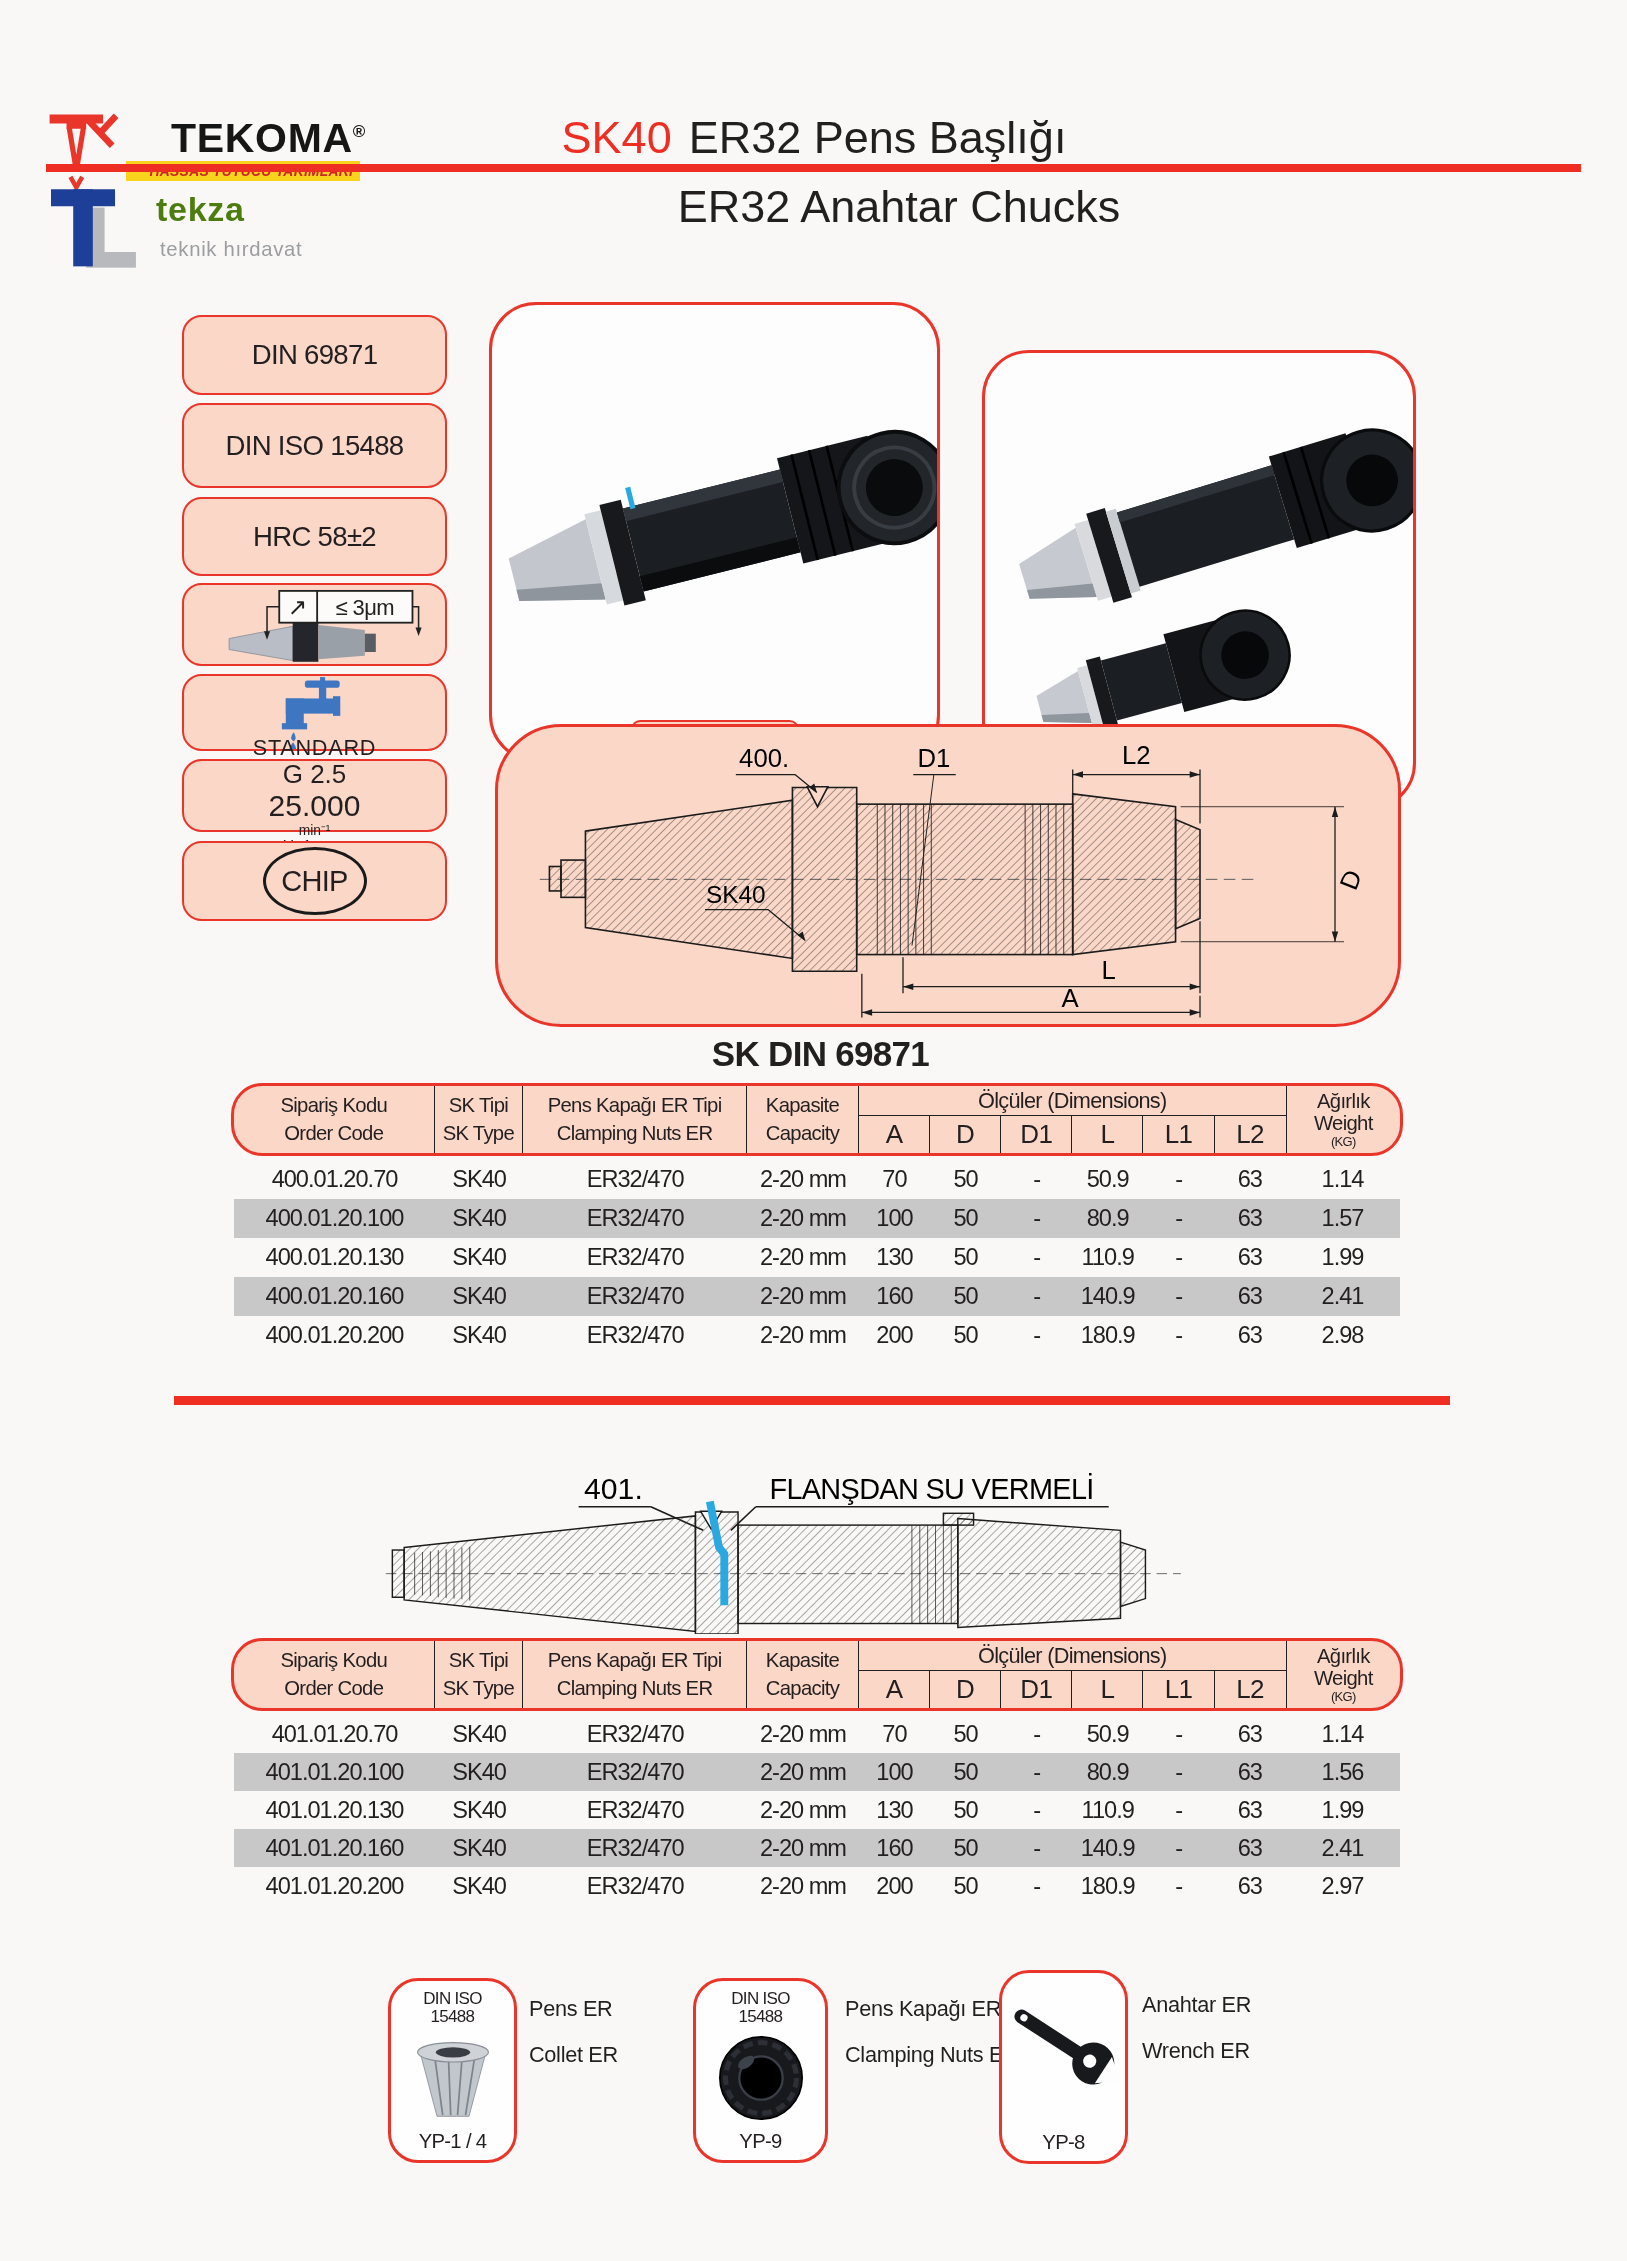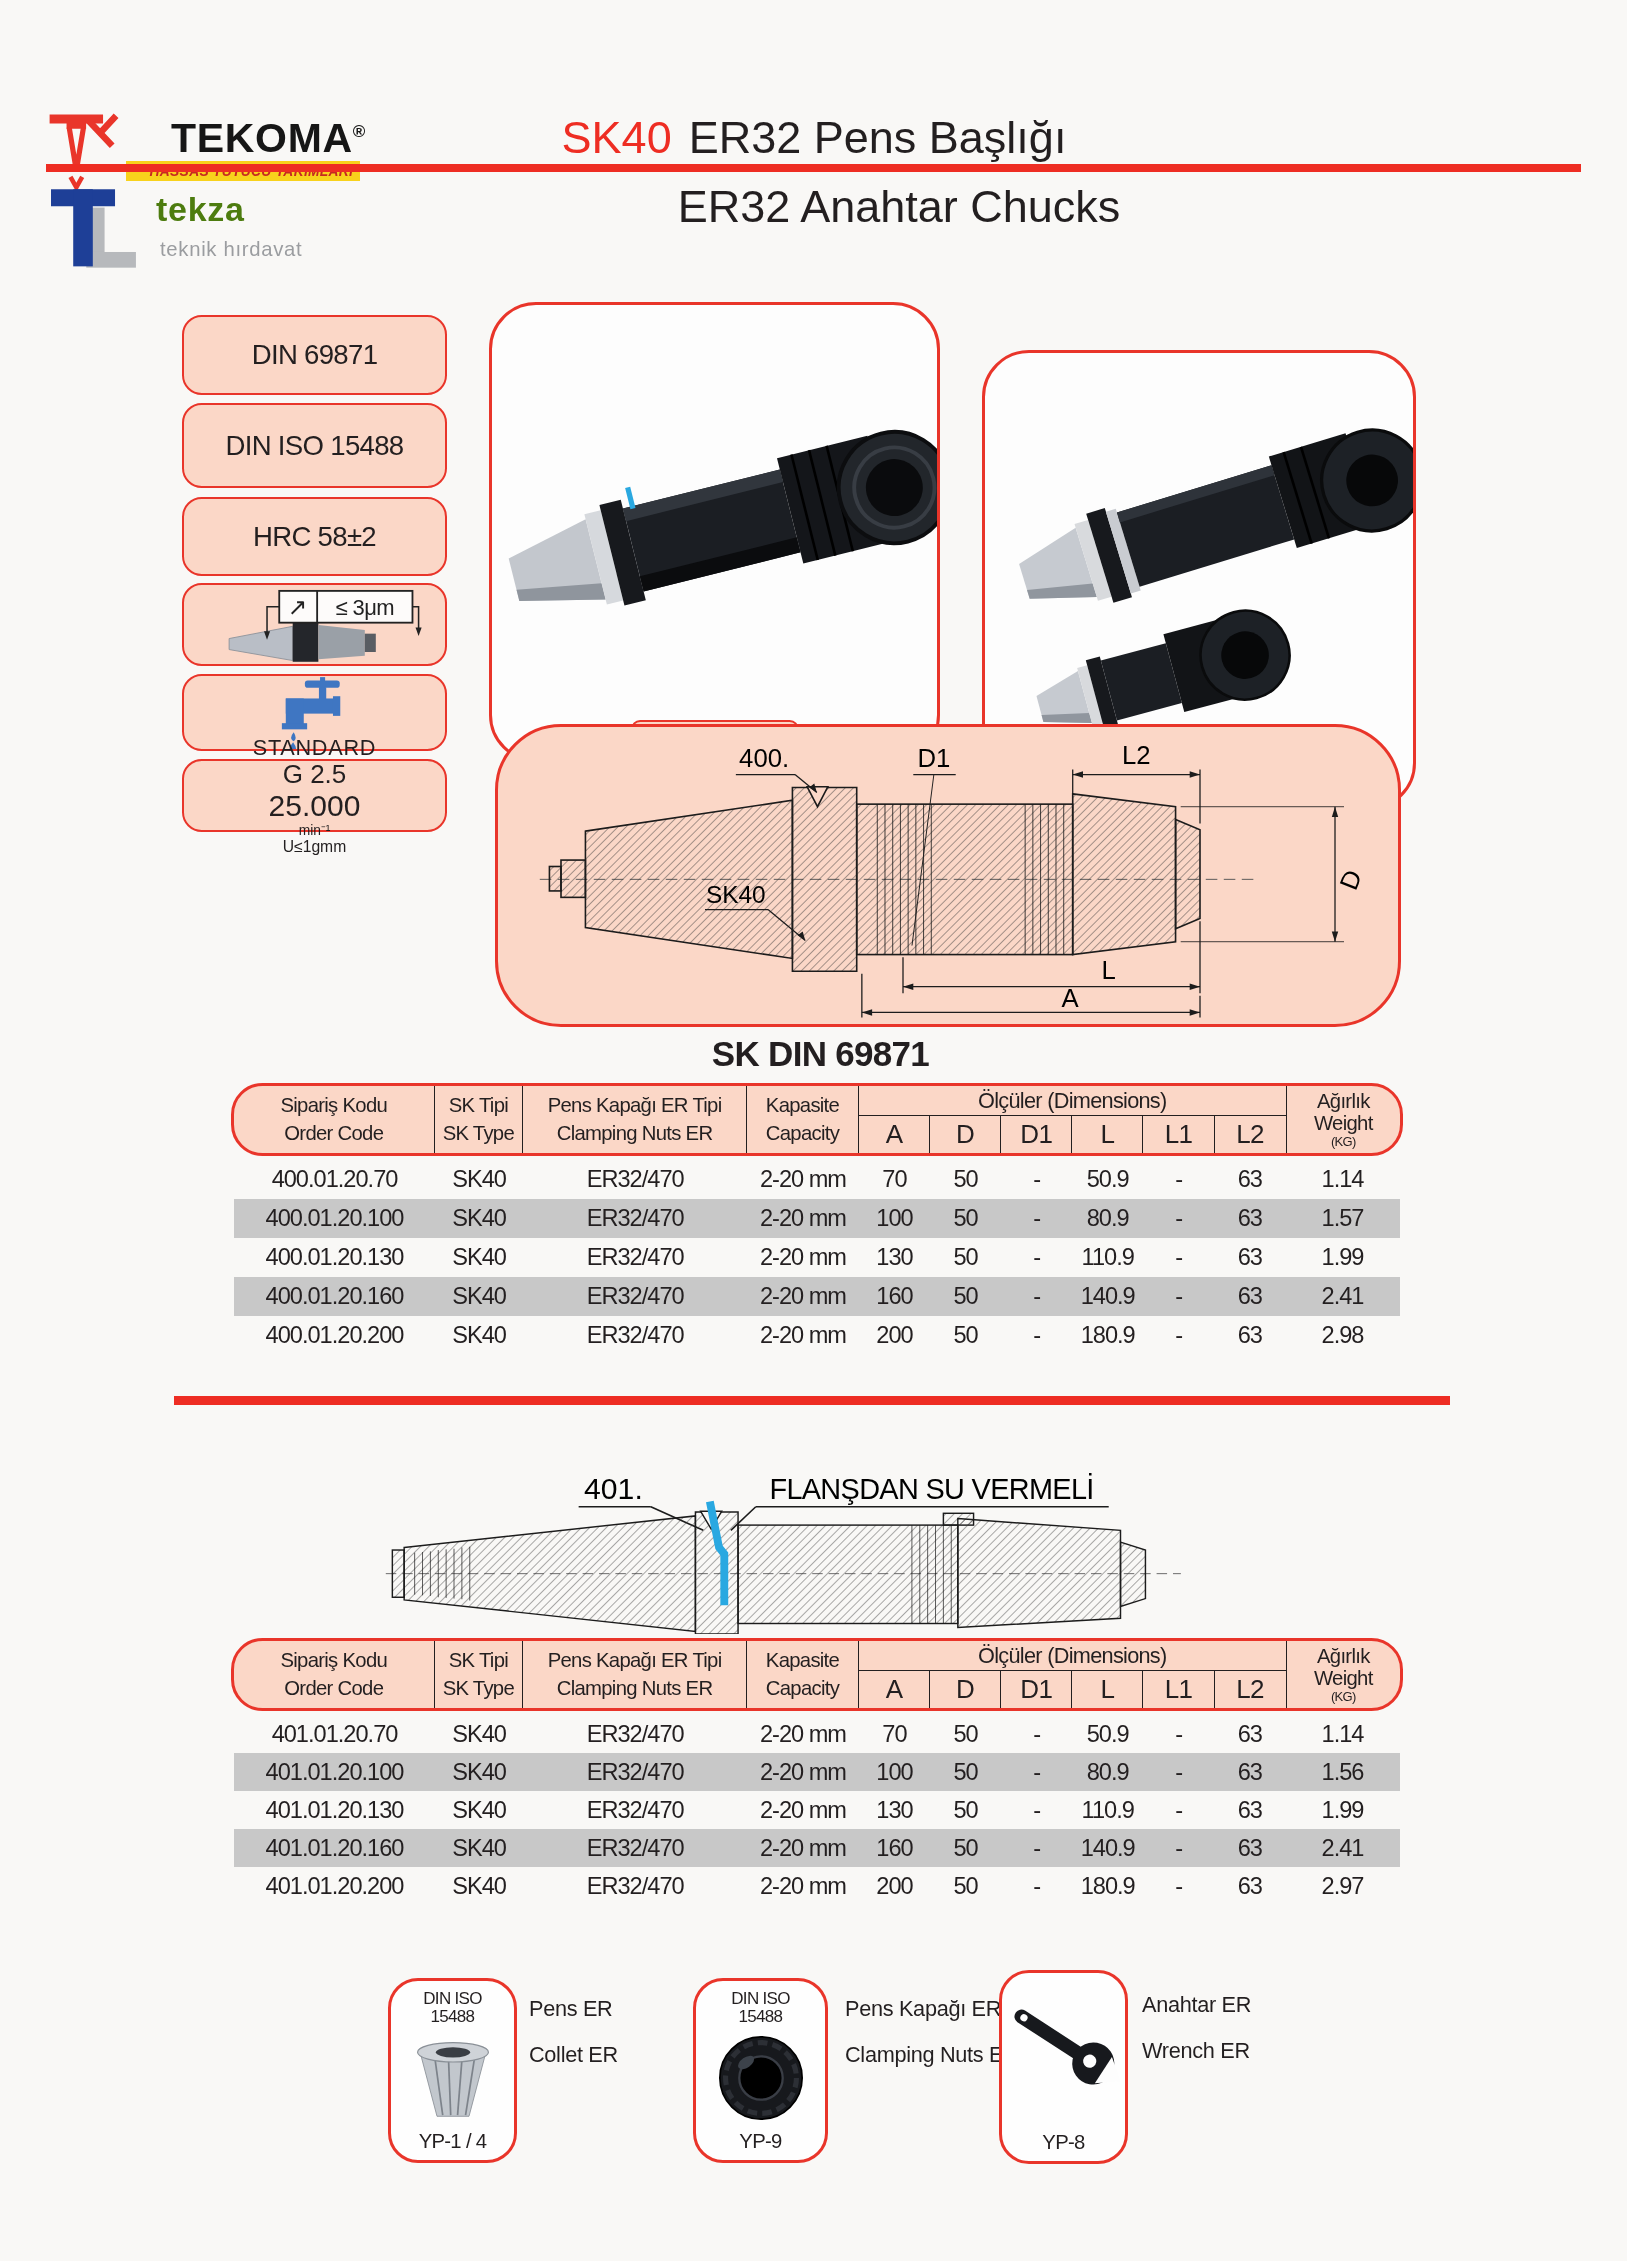--- a/index.html
+++ b/index.html
@@ -140,20 +140,25 @@
   </div>
 
   <div class="badge std-lines" style="top:759px;height:73px;flex-direction:column;">
     <div class="std-l1">STANDARD</div>
     <div class="std-l2">G 2.5</div>
     <div class="std-l3">25.000</div>
     <div class="std-l4">min⁻¹</div>
     <div class="std-l5">U≤1gmm</div>
   </div>
 
+  <div class="badge" style="top:841px;height:80px;">
+    <div class="chip-ring">
+        <span>CHIP</span>
+      </div>
+  </div>
 
   <div class="product-card pc-a">
     <svg viewBox="0 0 688 612" width="100%" height="100%">
       <g transform="translate(330,306) rotate(-14)">
         <polygon points="-305,-34 -175,-64 -175,64 -305,34" fill="#c3c7cd"></polygon>
         <polygon points="-305,16 -175,38 -175,64 -305,34" fill="#8f959d"></polygon>
         <rect x="-175" y="-72" width="26" height="144" fill="#d6d9dd"></rect>
         <rect x="-149" y="-80" width="34" height="160" fill="#17191d"></rect>
         <rect x="-115" y="-66" width="250" height="132" fill="#1b1e23"></rect>
         <rect x="-115" y="-66" width="250" height="20" fill="#31363d"></rect>

